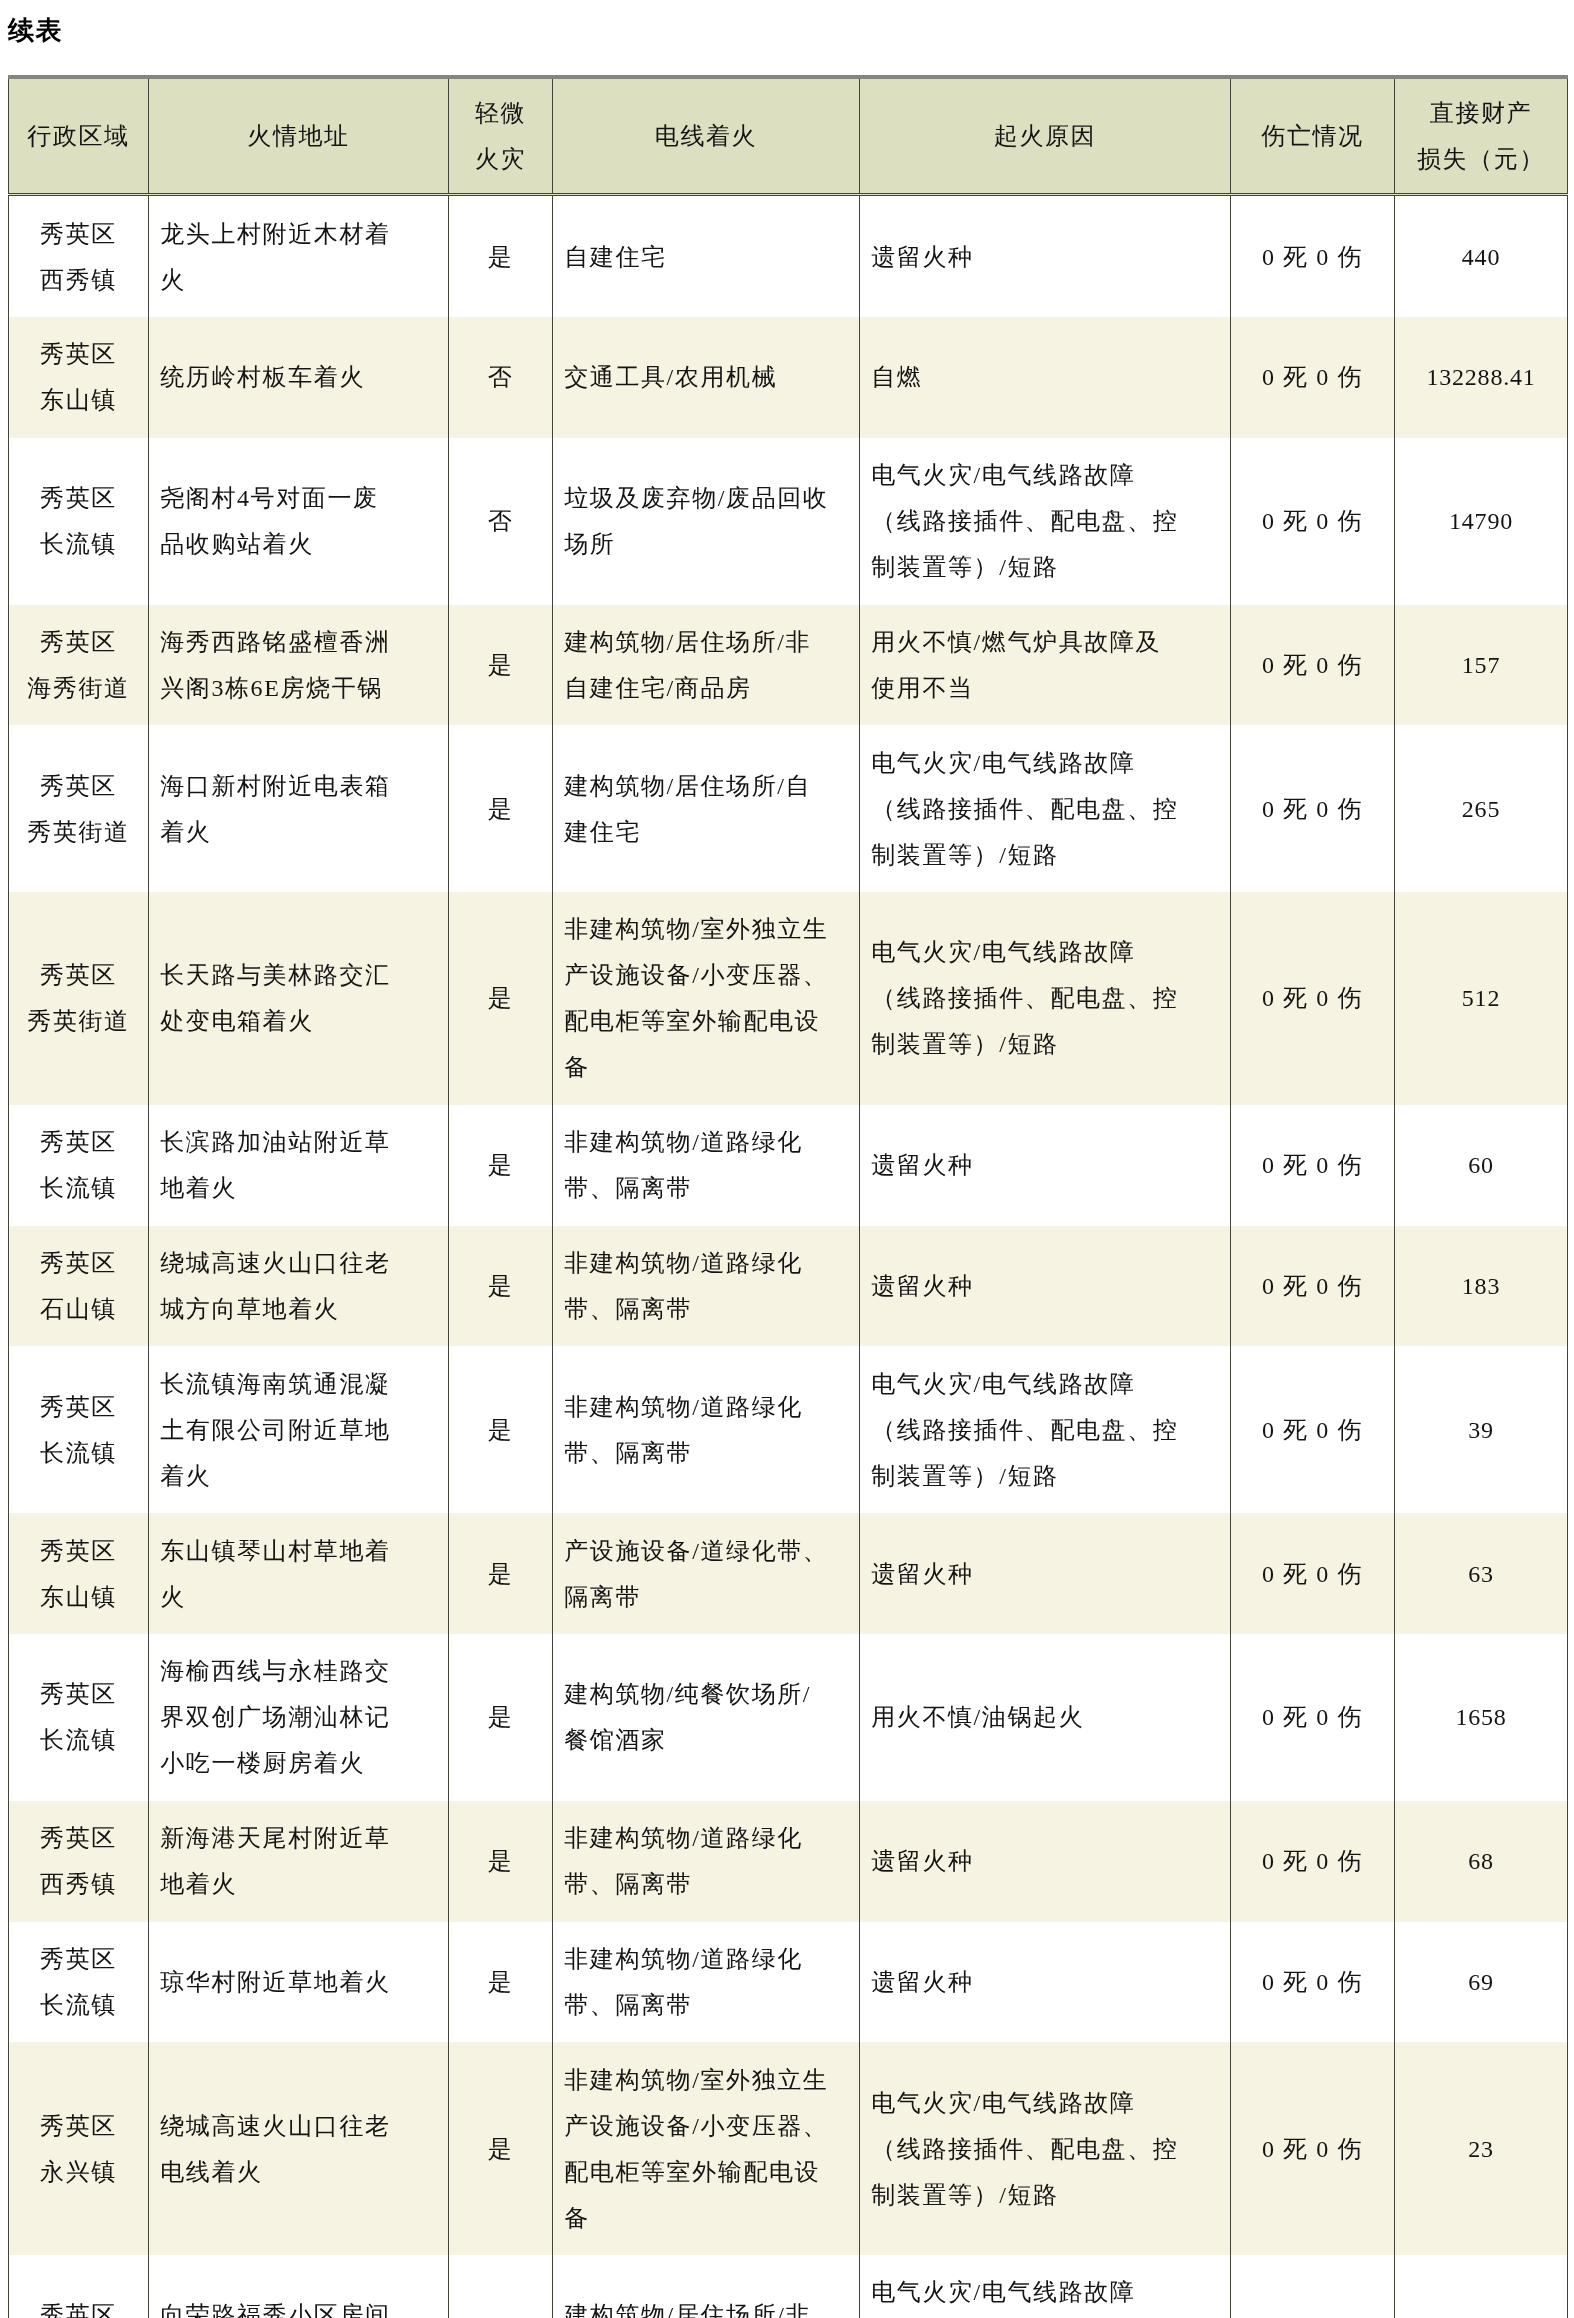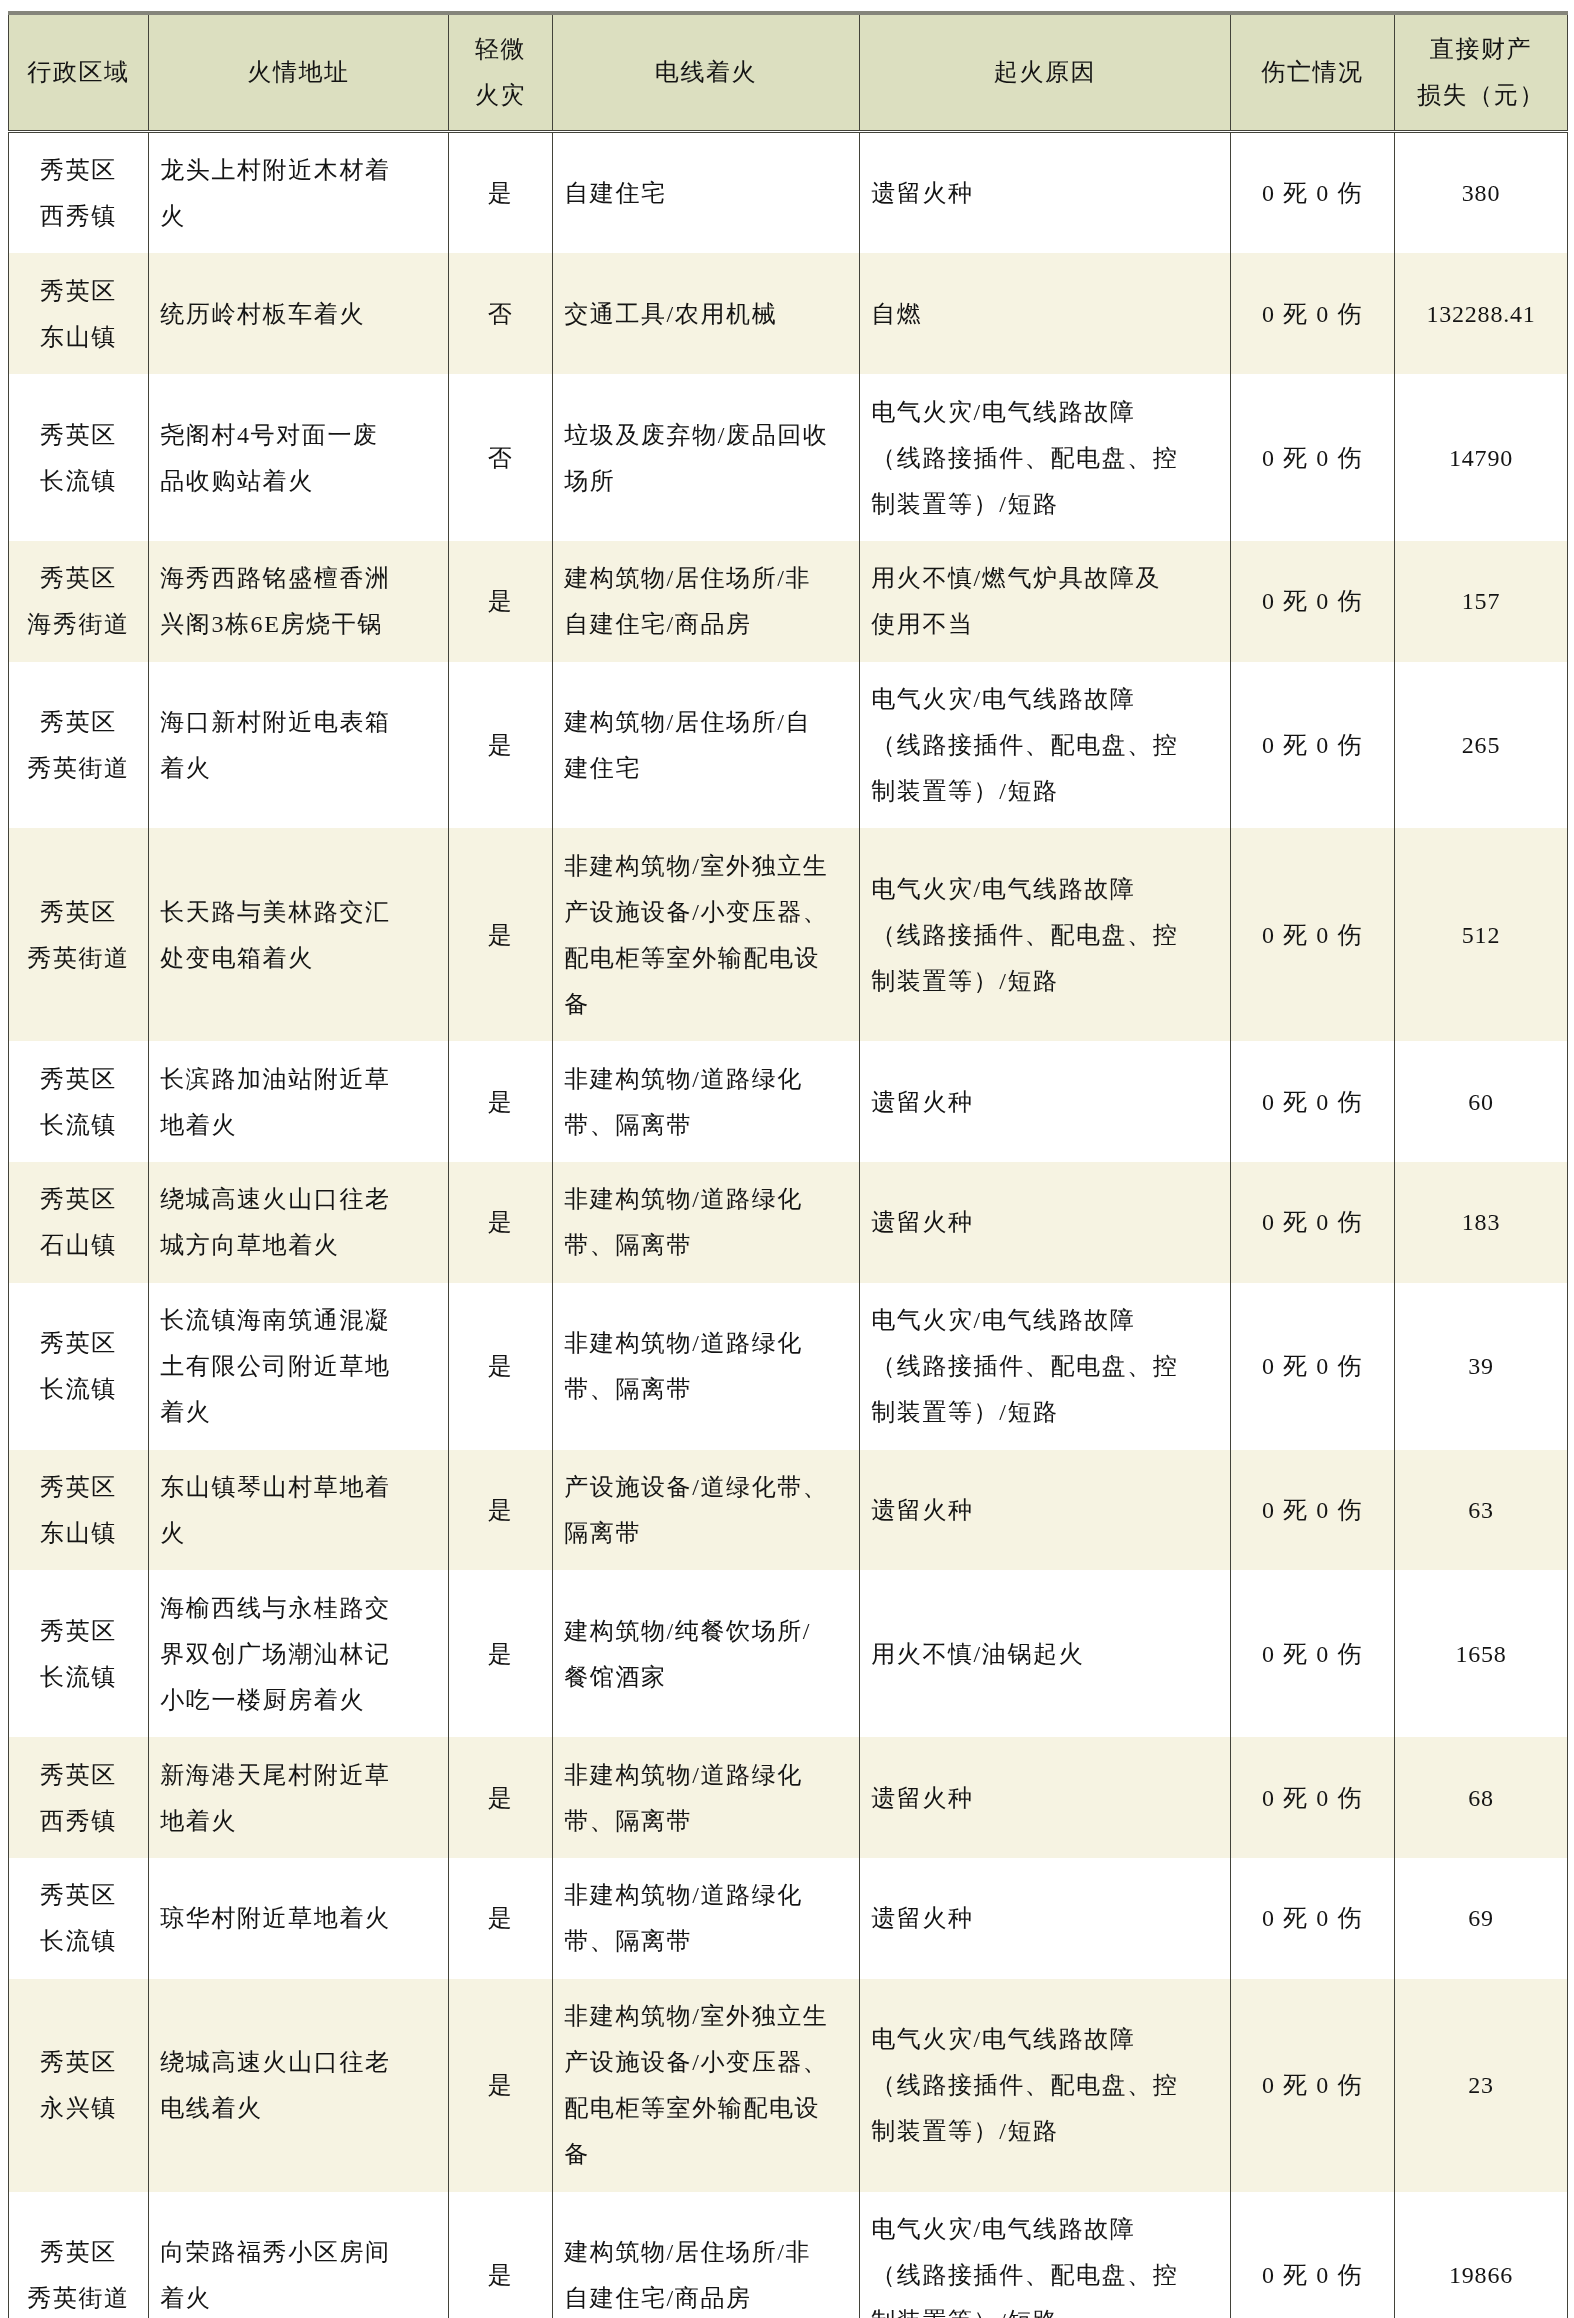--- a/index.html
+++ b/index.html
@@ -71,20 +71,21 @@
     text-align: left;
   }
   td.c-loss {
     letter-spacing: 0.8px;
   }
 </style>
 </head>
 <body>
 
 <div class="page">
+  <div class="page-title">续表</div>
 
   <table class="fire-table">
     <colgroup>
       <col class="w-region">
       <col class="w-address">
       <col class="w-minor">
       <col class="w-site">
       <col class="w-cause">
       <col class="w-casualty">
       <col class="w-loss">
@@ -105,21 +106,21 @@
     <tbody id="table-body">
         <tr>
           <td class="c-region">秀英区
 西秀镇</td>
           <td class="c-address">龙头上村附近木材着
 火</td>
           <td class="c-minor">是</td>
           <td class="c-site">自建住宅</td>
           <td class="c-cause">遗留火种</td>
           <td class="c-casualty">0 死 0 伤</td>
-          <td class="c-loss">380</td>
+          <td class="c-loss">440</td>
         </tr>
         <tr>
           <td class="c-region">秀英区
 东山镇</td>
           <td class="c-address">统历岭村板车着火</td>
           <td class="c-minor">否</td>
           <td class="c-site">交通工具/农用机械</td>
           <td class="c-cause">自燃</td>
           <td class="c-casualty">0 死 0 伤</td>
           <td class="c-loss">132288.41</td>

